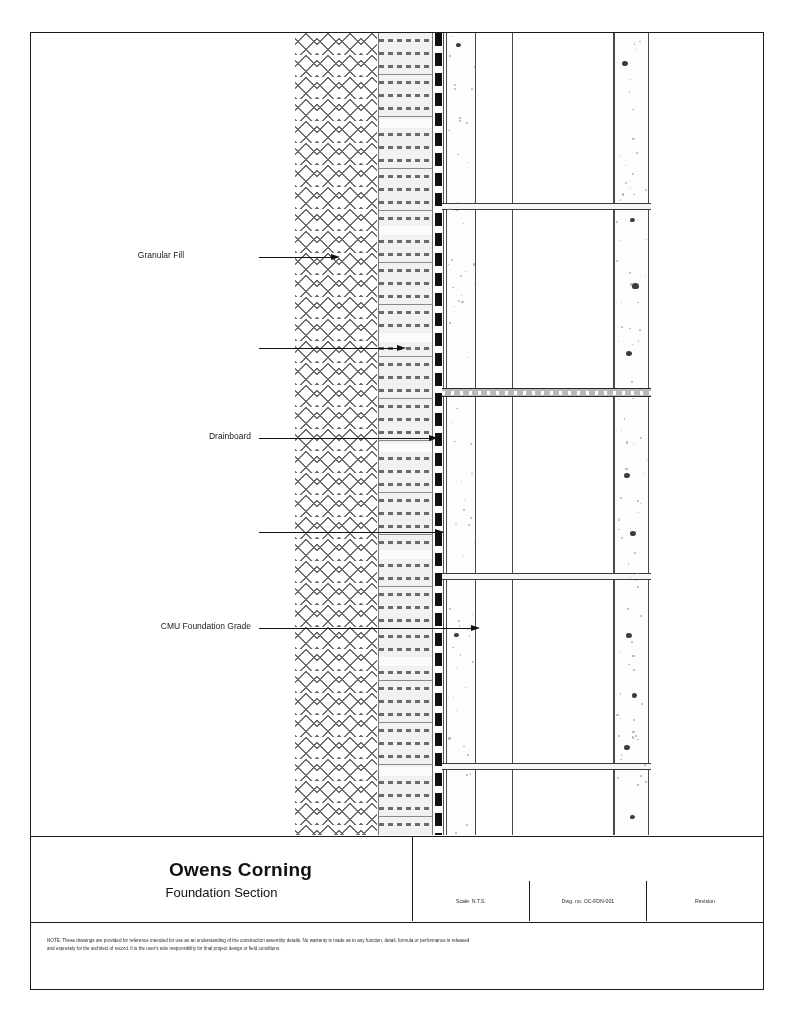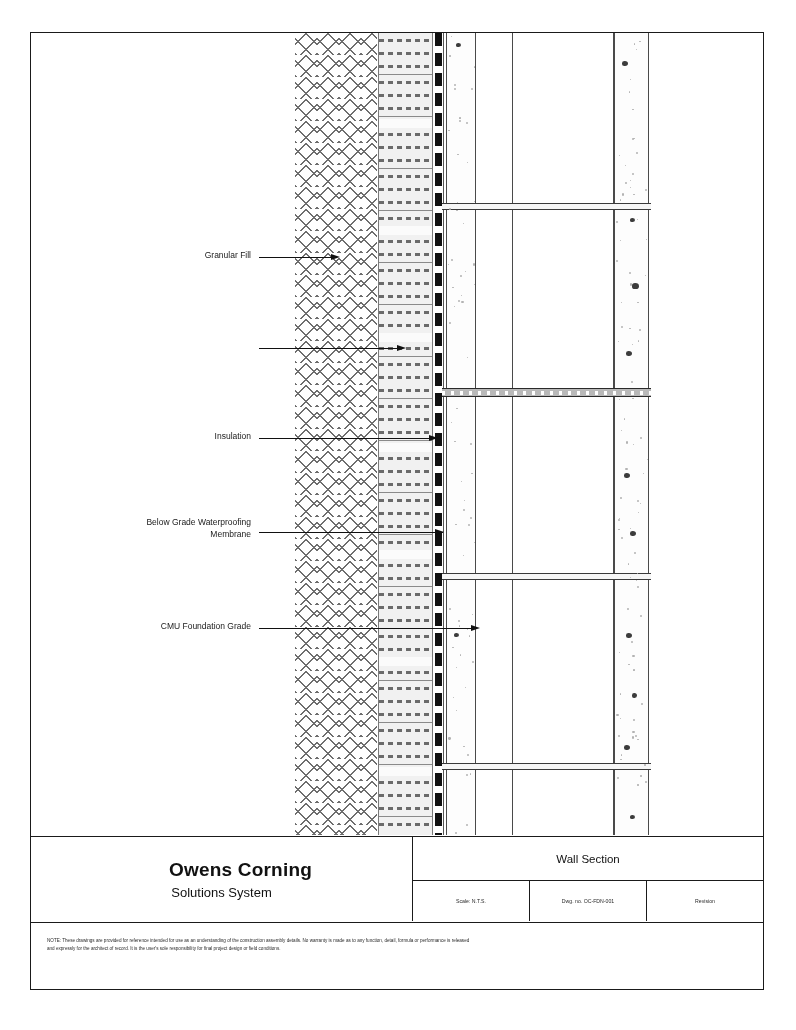--- a/index.html
+++ b/index.html
@@ -341,51 +341,48 @@
         <div class="fleck" style="left: 6.2px; top: 613.7px; width: 1.8px; height: 1.8px;"></div>
         <div class="fleck" style="left: 170.3px; top: 187.9px; width: 1.9px; height: 1.9px;"></div>
         <div class="fleck" style="left: 22.2px; top: 490.9px; width: 2.1px; height: 2.1px;"></div>
         <div class="fleck" style="left: 15.3px; top: 267.8px; width: 2.3px; height: 2.3px;"></div>
         <div class="fleck" style="left: 191px; top: 751px; width: 1.5px; height: 1.5px;"></div>
         <div class="fleck" style="left: 183.5px; top: 46px; width: 1.2px; height: 1.2px;"></div>
         <div class="fleck" style="left: 12.6px; top: 591.8px; width: 1.9px; height: 1.9px;"></div>
         <div class="fleck" style="left: 26.1px; top: 627.8px; width: 2.1px; height: 2.1px;"></div>
       </div>
 
-    <div class="lbl" style="left:40px;top:217px;width:180px;">Granular Fill</div>
+    <div class="lbl" style="left:40px;top:217px;width:180px;text-align:center;">Granular Fill</div>
     <div class="leader" style="left:228px;top:224px;width:76px;"></div>
     <div class="arrow" style="left:300px;top:221px;"></div>
 
     <div class="leader" style="left:228px;top:315px;width:144px;"></div>
     <div class="arrow" style="left:366px;top:312px;"></div>
 
-    <div class="lbl" style="left:60px;top:398px;width:160px;">Insulation</div>
+    <div class="lbl" style="left:60px;top:398px;width:160px;">Drainboard</div>
     <div class="leader" style="left:228px;top:405px;width:176px;"></div>
     <div class="arrow" style="left:398px;top:402px;"></div>
 
-    <div class="lbl" style="left:30px;top:484px;width:190px;">Below Grade Waterproofing
-Membrane</div>
     <div class="leader" style="left:228px;top:499px;width:184px;"></div>
     <div class="arrow" style="left:404px;top:496px;"></div>
 
     <div class="lbl" style="left:50px;top:588px;width:170px;">CMU Foundation Grade</div>
     <div class="leader" style="left:228px;top:595px;width:218px;"></div>
     <div class="arrow" style="left:440px;top:592px;"></div>
   </div>
 
   <div class="tb">
     <div class="tb-main">
 
       <div class="tb-logo">
         <div class="oc-brand">Owens Corning</div>
-        <div class="oc-sub">Solutions System</div>
+        <div class="oc-sub">Foundation Section</div>
       </div>
 
       <div class="tb-right">
-        <div class="tb-title">Wall Section</div>
         <div class="tb-cells">
           <div class="tb-cell">Scale: N.T.S.</div>
           <div class="tb-cell">Dwg. no. OC-FDN-001</div>
           <div class="tb-cell">Revision</div>
         </div>
       </div>
     </div>
 
     <div class="tb-note">
       <p>NOTE: These drawings are provided for reference intended for use as an understanding of the construction assembly details. No warranty is made as to any function, detail, formula or performance is released</p>

